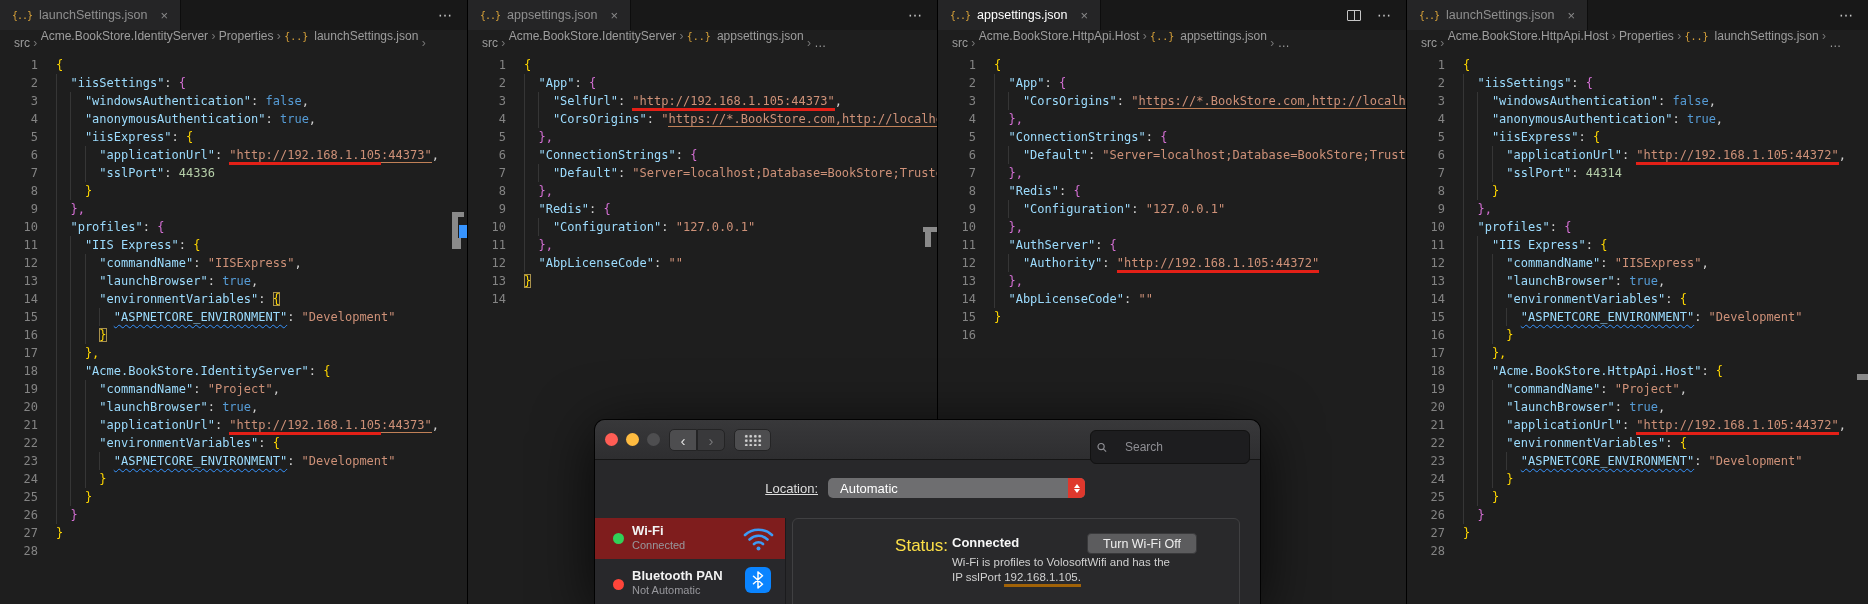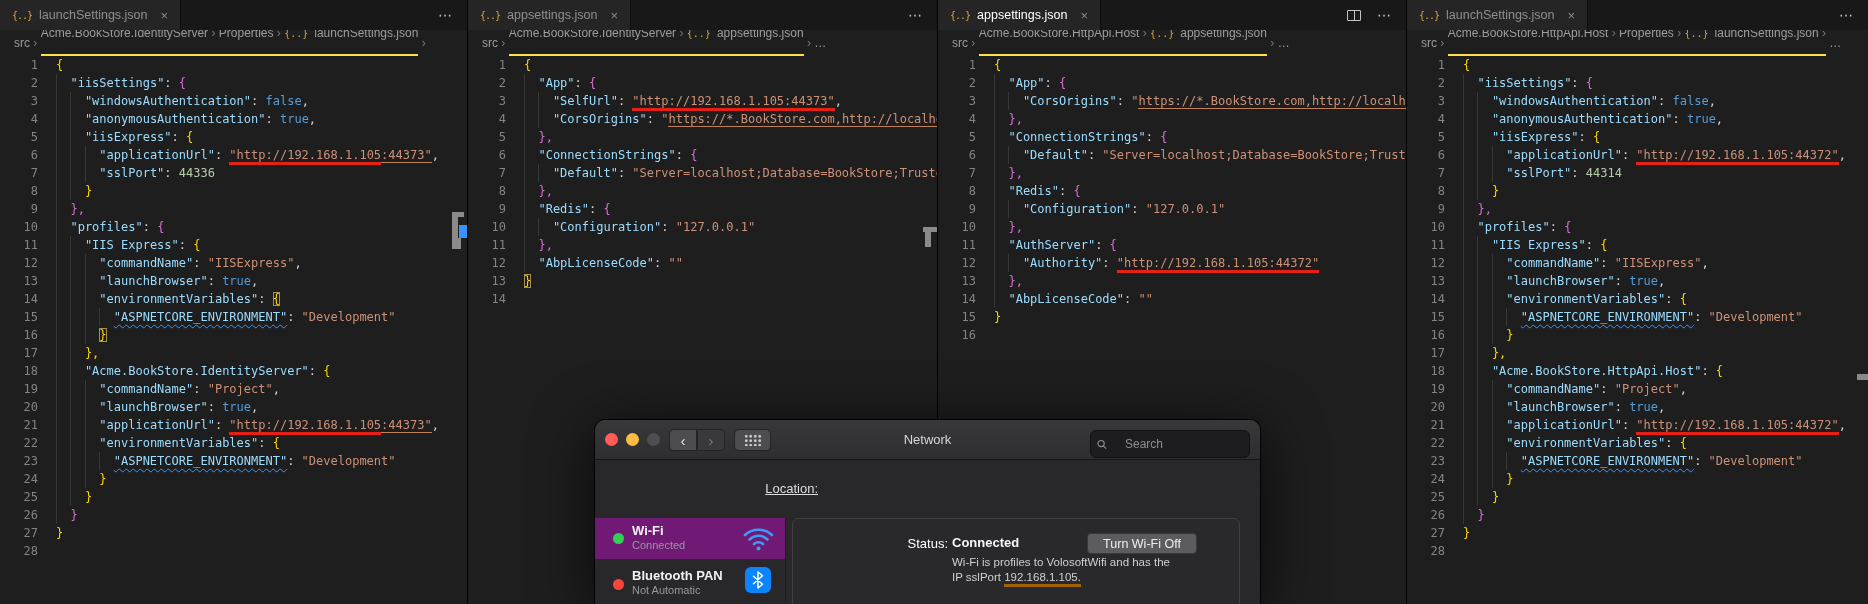--- a/index.html
+++ b/index.html
@@ -17,21 +17,21 @@
   .tab.active { color:#ffffff; }
   .jicon { color:#d7a139; font-size:10px; letter-spacing:-1px; font-family:"DejaVu Sans Mono",monospace; }
   .tclose { color:#8a8a8a; font-size:13px; margin-left:6px; }
   .actions { position:absolute; right:14px; top:0; height:30px; display:flex; align-items:center; gap:16px; color:#c5c5c5; }
   .more { font-size:14px; letter-spacing:1px; color:#c5c5c5; }
   .splitico { width:14px; height:11px; border:1.4px solid #c5c5c5; border-radius:1px; position:relative; }
   .splitico::after { content:""; position:absolute; left:50%; top:0; bottom:0; width:1.4px; background:#c5c5c5; }
   .crumbs { height:26px; display:flex; align-items:center; padding-left:14px; font-size:12px;
             color:#9d9d9d; white-space:pre; overflow:hidden; }
   .bseg { white-space:pre; }
-  .bmid { border-bottom:7px solid #fde047; padding-bottom:14px; white-space:pre; }
+  .bmid { border-bottom:1px solid #fde047; padding-bottom:14px; white-space:pre; }
   .sg-bi { color:#d7a139; font-family:"DejaVu Sans Mono",monospace; font-size:10px; }
   .sg-c { color:#9d9d9d; }
   .sg-sep { color:#767676; }
   .code { position:absolute; top:56px; left:0; right:0; bottom:0; overflow:hidden;
           font-family:"DejaVu Sans Mono",monospace; font-size:12px; line-height:18px; }
   .ln { display:flex; height:18px; white-space:pre; }
   .num { width:38px; flex:none; text-align:right; color:#848484; }
   .ct { padding-left:18px; white-space:pre; }
   .sg-k { color:#9cdcfe; } .sg-p { color:#d4d4d4; } .sg-s { color:#ce9178; }
   .sg-b { color:#569cd6; } .sg-n { color:#b5cea8; }
@@ -56,51 +56,51 @@
   #navfwd  { background:#39393b; color:#79797b; border-radius:0 5px 5px 0; }
   #gridbtn { position:absolute; left:139px; top:9px; width:37px; height:22px; background:#4d4d4f;
              border:1px solid #242425; border-radius:5px; display:flex; align-items:center; justify-content:center; }
   #griddots { width:18px; height:12px;
               background-image:radial-gradient(circle, #d6d6d6 1.1px, transparent 1.5px);
               background-size:4.5px 4.5px; background-position:0 0; }
   #wintitle { position:absolute; left:0; right:0; top:12px; text-align:center;
               font-size:13px; color:#d6d6d6; }
   #searchbox { position:absolute; left:495px; top:10px; width:160px; height:28px;
                background:#1d1d1f; border:1px solid #121212; border-radius:6px;
-               display:flex; align-items:center; padding:10px 6px; gap:16px; }
+               display:flex; align-items:center; padding:16px 6px; gap:16px; }
   #searchbox input { background:transparent; border:none; outline:none; width:120px;
                      font-size:12px; color:#cfcfcf; font-family:"Liberation Sans",sans-serif; }
   #searchbox input::placeholder { color:#8e8e93; }
   #loclabel { position:absolute; left:100px; top:61px; width:123px; text-align:right;
               font-size:13px; color:#dedede;text-decoration:underline; }
   #locselect { position:absolute; left:233px; top:58px; width:257px; height:20px;
                background:#6e6e70; border-radius:5px; display:flex; align-items:center; }
   #locvalue { padding-left:12px; font-size:13px; color:#ffffff; flex:1; }
   #loccap { width:17px; height:20px; background:#df382d; border-radius:0 5px 5px 0;
             display:flex; flex-direction:column; align-items:center; justify-content:center; gap:1px; }
   .chev-up { width:0; height:0; border-left:3.5px solid transparent; border-right:3.5px solid transparent;
              border-bottom:4px solid #fff; }
   .chev-dn { width:0; height:0; border-left:3.5px solid transparent; border-right:3.5px solid transparent;
              border-top:4px solid #fff; }
   #sidebar { position:absolute; left:0; top:98px; width:191px; bottom:0; background:#242427;
              border-right:1px solid #1b1b1d; }
   .svc { position:relative; height:41px; }
   .svc .dot { position:absolute; left:18px; top:15px; width:11px; height:11px; border-radius:50%; }
   .svc .sname { position:absolute; left:37px; top:5px; font-size:13px; font-weight:bold; color:#f2f2f2; }
   .svc .sstat { position:absolute; left:37px; top:21px; font-size:11px; color:#98989d; }
-  #svc-wifi { background:#701a75; }
+  #svc-wifi { background:#7f1d1d; }
   #svc-bt { height:65px; background:#28282b; }
   #svc-bt .dot { top:20px; } #svc-bt .sname { top:9px; } #svc-bt .sstat { top:25px; }
   #wifiicon { position:absolute; left:147px; top:8px; }
   #bticon { position:absolute; left:150px; top:8px; width:26px; height:26px; background:#0a84ff;
             border-radius:6px; display:flex; align-items:center; justify-content:center; }
   #panel { position:absolute; left:197px; top:98px; width:448px; height:120px;
            background:#29292b; border:1px solid #404042; border-radius:6px; }
   #statuslabel { position:absolute; left:240px; top:116px; width:113px; text-align:right;
-                 font-size:13px; color:#ffffff; }
+                 font-size:17px; color:#fde047; }
   #statusvalue { position:absolute; left:357px; top:115px; font-size:13px; font-weight:bold; color:#f7f7f7; }
   #wifibtn { position:absolute; left:492px; top:113px; width:110px; height:21px; background:#5c5c5e;
              border:1px solid #39393b; border-radius:4px; color:#efefef; font-size:12.5px;
              display:flex; align-items:center; justify-content:center; }
   #descr1 { position:absolute; left:357px; top:136px; font-size:11.5px; color:#d0d0d0; }
   #descr2 { position:absolute; left:357px; top:151px; font-size:11.5px; color:#d0d0d0; }
   #ipaddr { border-bottom:3px solid #a16207; padding-bottom:1px; }
 </style>
 </head>
 <body>
@@ -279,31 +279,37 @@
       <span class="tl" style="left:10px;background:#ff5d55;"></span>
       <span class="tl" style="left:31px;background:#febb40;"></span>
       <span class="tl" style="left:52px;background:#4e4e50;"></span>
       <div id="navgroup">
         <div class="navbtn" id="navback">‹</div>
         <div class="navbtn" id="navfwd">›</div>
       </div>
       <div id="gridbtn">
           <div id="griddots"></div>
         </div>
-      <div id="wintitle">Network</div>
       <div id="searchbox">
         <svg width="11" height="11" viewBox="0 0 11 11">
             <circle cx="4.5" cy="4.5" r="3.4" fill="none" stroke="#8e8e93" stroke-width="1.3"></circle>
             <line x1="7" y1="7" x2="10" y2="10" stroke="#8e8e93" stroke-width="1.3"></line>
           </svg>
         <input placeholder="Search" style="">
       </div>
     </div>
 
     <div id="loclabel">Location:</div>
+    <div id="locselect">
+      <span id="locvalue">Automatic</span>
+      <span id="loccap">
+          <span class="chev-up"></span>
+          <span class="chev-dn"></span>
+        </span>
+    </div>
 
     <div id="sidebar">
       <div class="svc" id="svc-wifi">
         <span class="dot" style="background:#31d158;"></span>
         <span class="sname">Wi-Fi</span>
         <span class="sstat">Connected</span>
         <svg id="wifiicon" width="33" height="26" viewBox="0 0 33 26">
           <path d="M3 9 C10 2, 23 2, 30 9" fill="none" stroke="#3d9bf5" stroke-width="2.6" stroke-linecap="round"></path>
           <path d="M7.5 13.5 C13 8.5, 20 8.5, 25.5 13.5" fill="none" stroke="#3d9bf5" stroke-width="2.6" stroke-linecap="round"></path>
           <path d="M12 18 C14.5 15.7, 18.5 15.7, 21 18" fill="none" stroke="#3d9bf5" stroke-width="2.6" stroke-linecap="round"></path>

